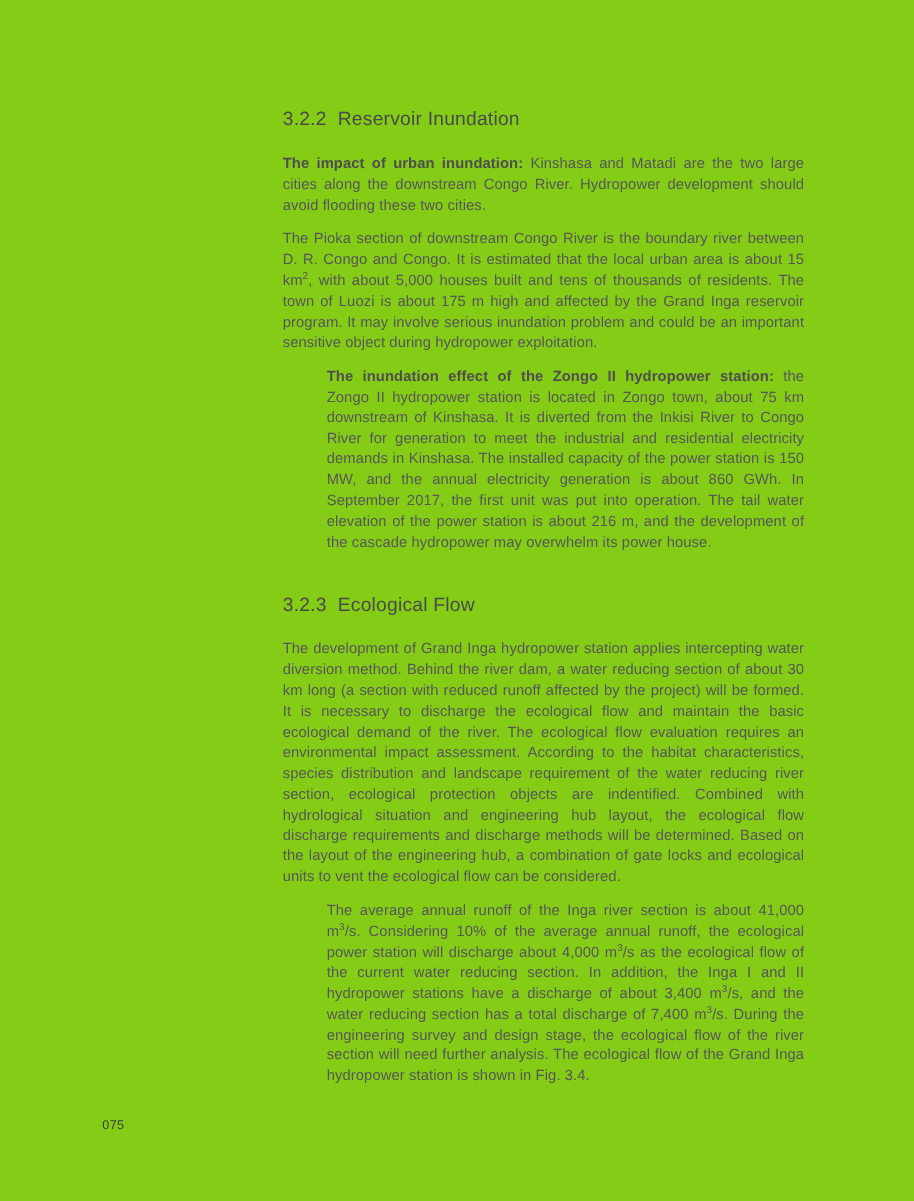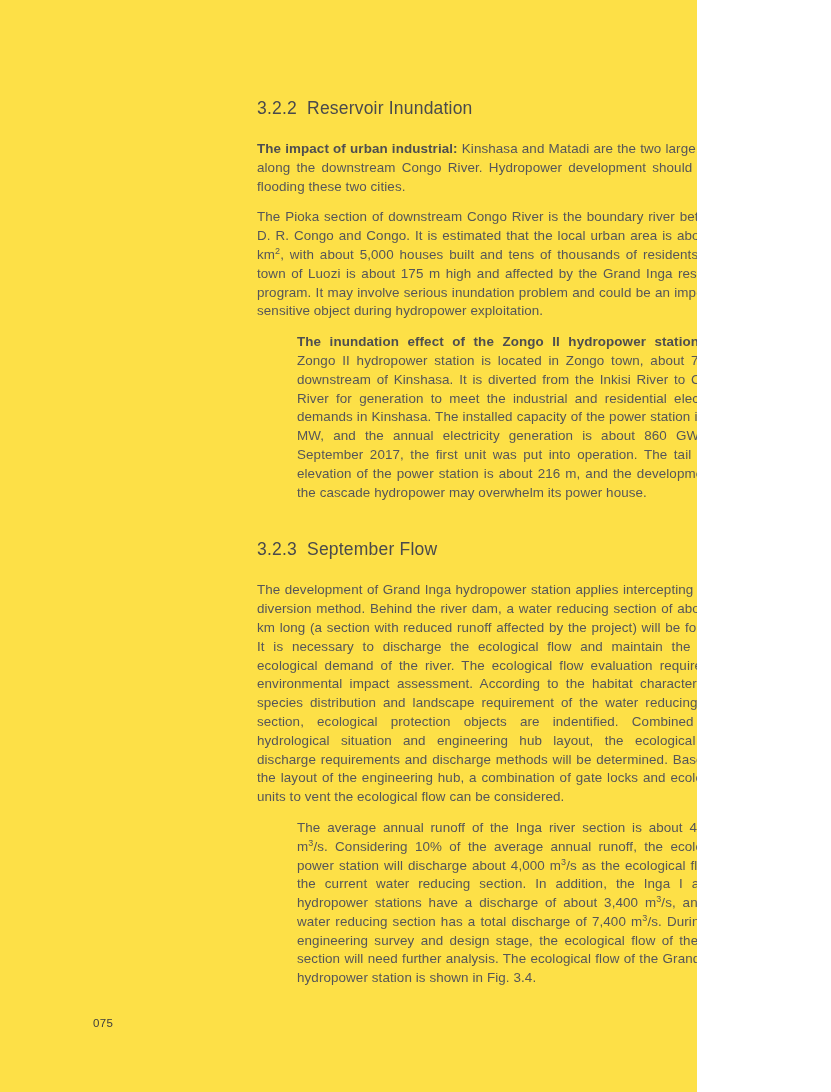--- a/index.html
+++ b/index.html
@@ -2,23 +2,23 @@
 <html><head>
 <meta charset="utf-8">
 <style>
   html, body {
     margin: 0;
     padding: 0;
     background: #ffffff;
   }
   .page {
     position: relative;
-    width: 697px;
+    width: 831px;
     height: 1092px;
-    background: #fde047;
+    background: #84cc16;
     overflow: hidden;
     font-family: "Liberation Sans", sans-serif;
   }
   .content {
     position: absolute;
     left: 257px;
     top: 98px;
     width: 474px;
   }
   .section-heading {
@@ -62,27 +62,27 @@
   }
 </style>
 </head>
 <body>
 
 <div class="page">
   <div class="content">
 
     <div class="section">
       <h2 class="section-heading">3.2.2  Reservoir Inundation</h2>
-      <p class="para"><span class="seg-bold">The impact of urban industrial: </span><span>Kinshasa and Matadi are the two large cities along the downstream Congo River. Hydropower development should avoid flooding these two cities.</span></p>
+      <p class="para"><span class="seg-bold">The impact of urban inundation: </span><span>Kinshasa and Matadi are the two large cities along the downstream Congo River. Hydropower development should avoid flooding these two cities.</span></p>
       <p class="para"><span>The Pioka section of downstream Congo River is the boundary river between D. R. Congo and Congo. It is estimated that the local urban area is about 15 km</span><sup>2</sup><span>, with about 5,000 houses built and tens of thousands of residents. The town of Luozi is about 175 m high and affected by the Grand Inga reservoir program. It may involve serious inundation problem and could be an important sensitive object during hydropower exploitation.</span></p>
       <p class="para"><span class="seg-bold">The inundation effect of the Zongo II hydropower station: </span><span>the Zongo II hydropower station is located in Zongo town, about 75 km downstream of Kinshasa. It is diverted from the Inkisi River to Congo River for generation to meet the industrial and residential electricity demands in Kinshasa. The installed capacity of the power station is 150 MW, and the annual electricity generation is about 860 GWh. In September 2017, the first unit was put into operation. The tail water elevation of the power station is about 216 m, and the development of the cascade hydropower may overwhelm its power house.</span></p>
     </div>
 
     <div class="section">
-      <h2 class="section-heading">3.2.3  September Flow</h2>
+      <h2 class="section-heading">3.2.3  Ecological Flow</h2>
       <p class="para"><span>The development of Grand Inga hydropower station applies intercepting water diversion method. Behind the river dam, a water reducing section of about 30 km long (a section with reduced runoff affected by the project) will be formed. It is necessary to discharge the ecological flow and maintain the basic ecological demand of the river. The ecological flow evaluation requires an environmental impact assessment. According to the habitat characteristics, species distribution and landscape requirement of the water reducing river section, ecological protection objects are indentified. Combined with hydrological situation and engineering hub layout, the ecological flow discharge requirements and discharge methods will be determined. Based on the layout of the engineering hub, a combination of gate locks and ecological units to vent the ecological flow can be considered.</span></p>
       <p class="para"><span>The average annual runoff of the Inga river section is about 41,000 m</span><sup>3</sup><span>/s. Considering 10% of the average annual runoff, the ecological power station will discharge about 4,000 m</span><sup>3</sup><span>/s as the ecological flow of the current water reducing section. In addition, the Inga I and II hydropower stations have a discharge of about 3,400 m</span><sup>3</sup><span>/s, and the water reducing section has a total discharge of 7,400 m</span><sup>3</sup><span>/s. During the engineering survey and design stage, the ecological flow of the river section will need further analysis. The ecological flow of the Grand Inga hydropower station is shown in Fig. 3.4.</span></p>
     </div>
 
   </div>
 
   <div class="page-number">075</div>
 </div>
 
 </body></html>

